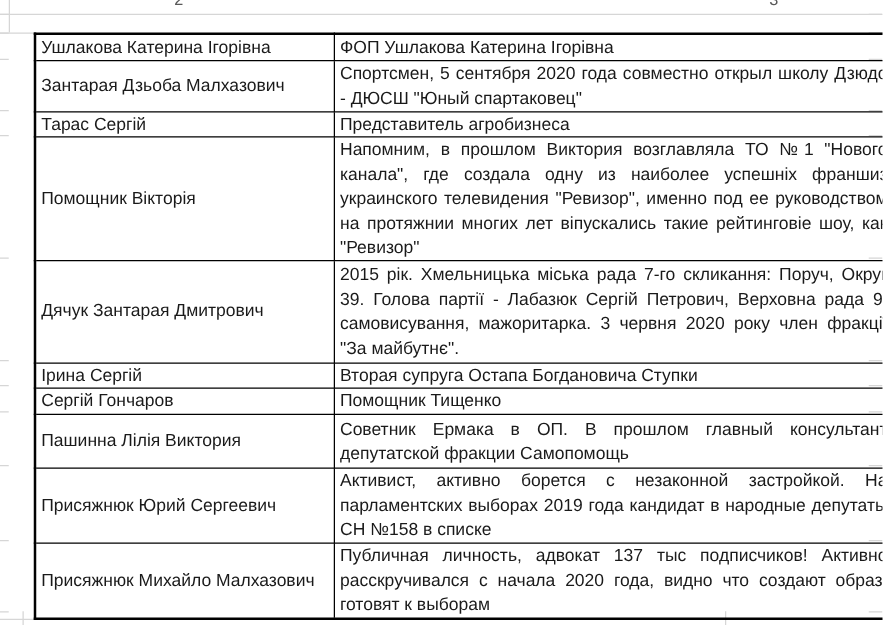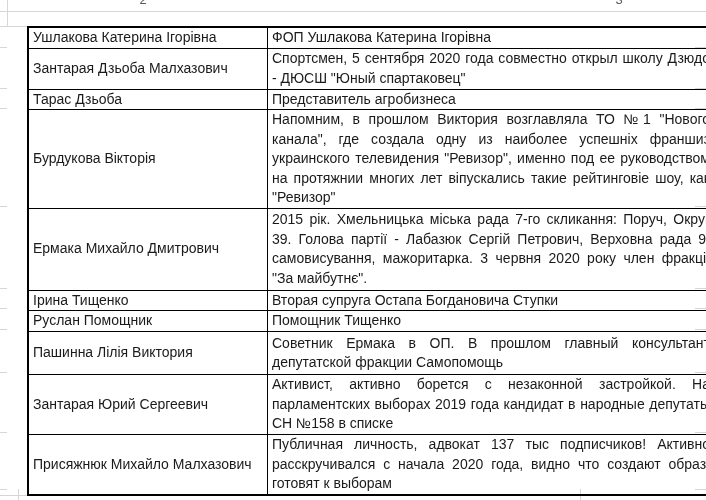--- a/index.html
+++ b/index.html
@@ -97,45 +97,45 @@
     <tbody id="tbody">
         <tr style="height: 21px;">
     <td class="c1">Ушлакова Катерина Ігорівна</td>
     <td class="c2">ФОП Ушлакова Катерина Ігорівна</td>
   </tr>
         <tr style="height: 41px;">
     <td class="c1">Зантарая Дзьоба Малхазович</td>
     <td class="c2">Спортсмен, 5 сентября 2020 года совместно открыл школу Дзюдо - ДЮСШ "Юный спартаковец"</td>
   </tr>
         <tr style="height: 20px;">
-    <td class="c1">Тарас Дзьоба</td>
+    <td class="c1">Тарас Сергій</td>
     <td class="c2">Представитель агробизнеса</td>
   </tr>
         <tr style="height: 98px;">
-    <td class="c1">Бурдукова Вікторія</td>
+    <td class="c1">Помощник Вікторія</td>
     <td class="c2">Напомним, в прошлом Виктория возглавляла ТО №1 "Нового канала", где создала одну из наиболее успешніх франшиз украинского телевидения "Ревизор", именно под ее руководством на протяжнии многих лет віпускались такие рейтинговіе шоу, как "Ревизор"</td>
   </tr>
         <tr style="height: 82px;">
-    <td class="c1">Ермака Михайло Дмитрович</td>
+    <td class="c1">Дячук Зантарая Дмитрович</td>
     <td class="c2">2015 рік. Хмельницька міська рада 7-го скликання: Поруч, Округ 39. Голова партії - Лабазюк Сергій Петрович, Верховна рада 9, самовисування, мажоритарка. 3 червня 2020 року член фракції "За майбутнє".</td>
   </tr>
         <tr style="height: 20px;">
-    <td class="c1">Ірина Тищенко</td>
+    <td class="c1">Ірина Сергій</td>
     <td class="c2">Вторая супруга Остапа Богдановича Ступки</td>
   </tr>
         <tr style="height: 21px;">
-    <td class="c1">Руслан Помощник</td>
+    <td class="c1">Сергій Гончаров</td>
     <td class="c2">Помощник Тищенко</td>
   </tr>
         <tr style="height: 43px;">
     <td class="c1">Пашинна Лілія Виктория</td>
     <td class="c2">Советник Ермака в ОП. В прошлом главный консультант депутатской фракции Самопомощь</td>
   </tr>
         <tr style="height: 60px;">
-    <td class="c1">Зантарая Юрий Сергеевич</td>
+    <td class="c1">Присяжнюк Юрий Сергеевич</td>
     <td class="c2">Активист, активно борется с незаконной застройкой. На парламентских выборах 2019 года кандидат в народные депутаты СН №158 в списке</td>
   </tr>
         <tr style="height: 57px;">
     <td class="c1">Присяжнюк Михайло Малхазович</td>
     <td class="c2">Публичная личность, адвокат 137 тыс подписчиков! Активно расскручивался с начала 2020 года, видно что создают образ, готовят к выборам</td>
   </tr>
       </tbody>
   </table>
 </div>
 

